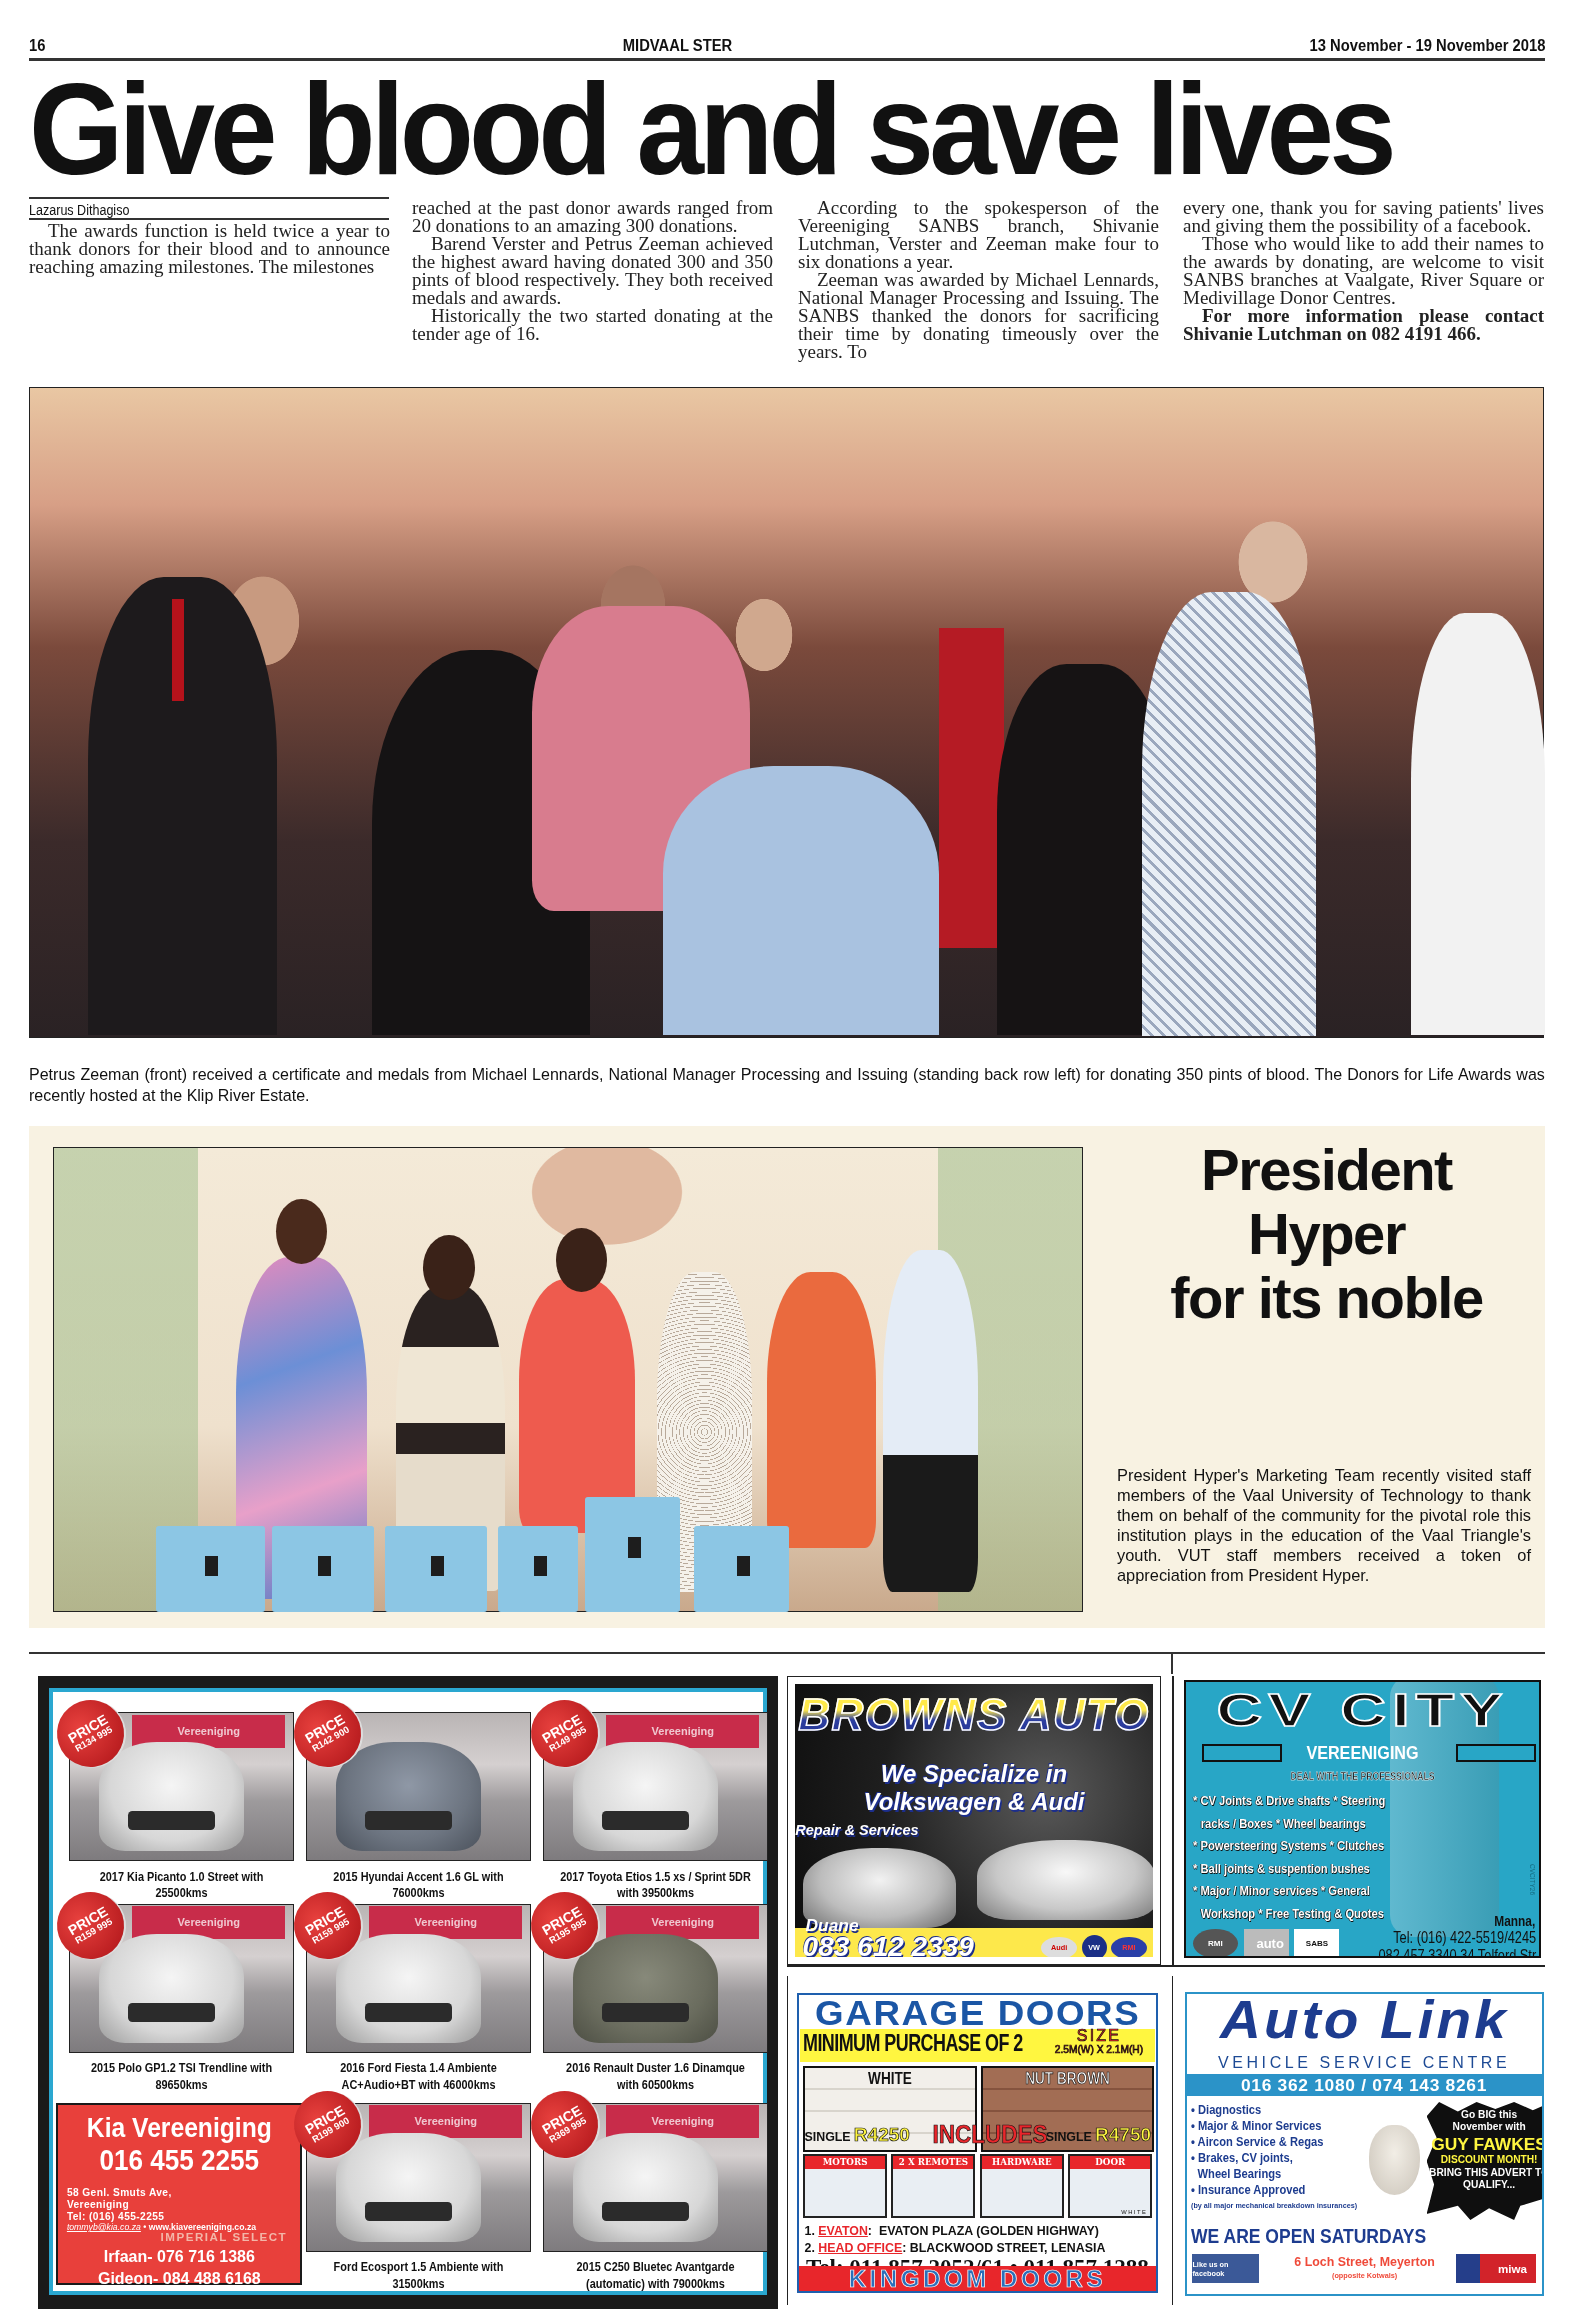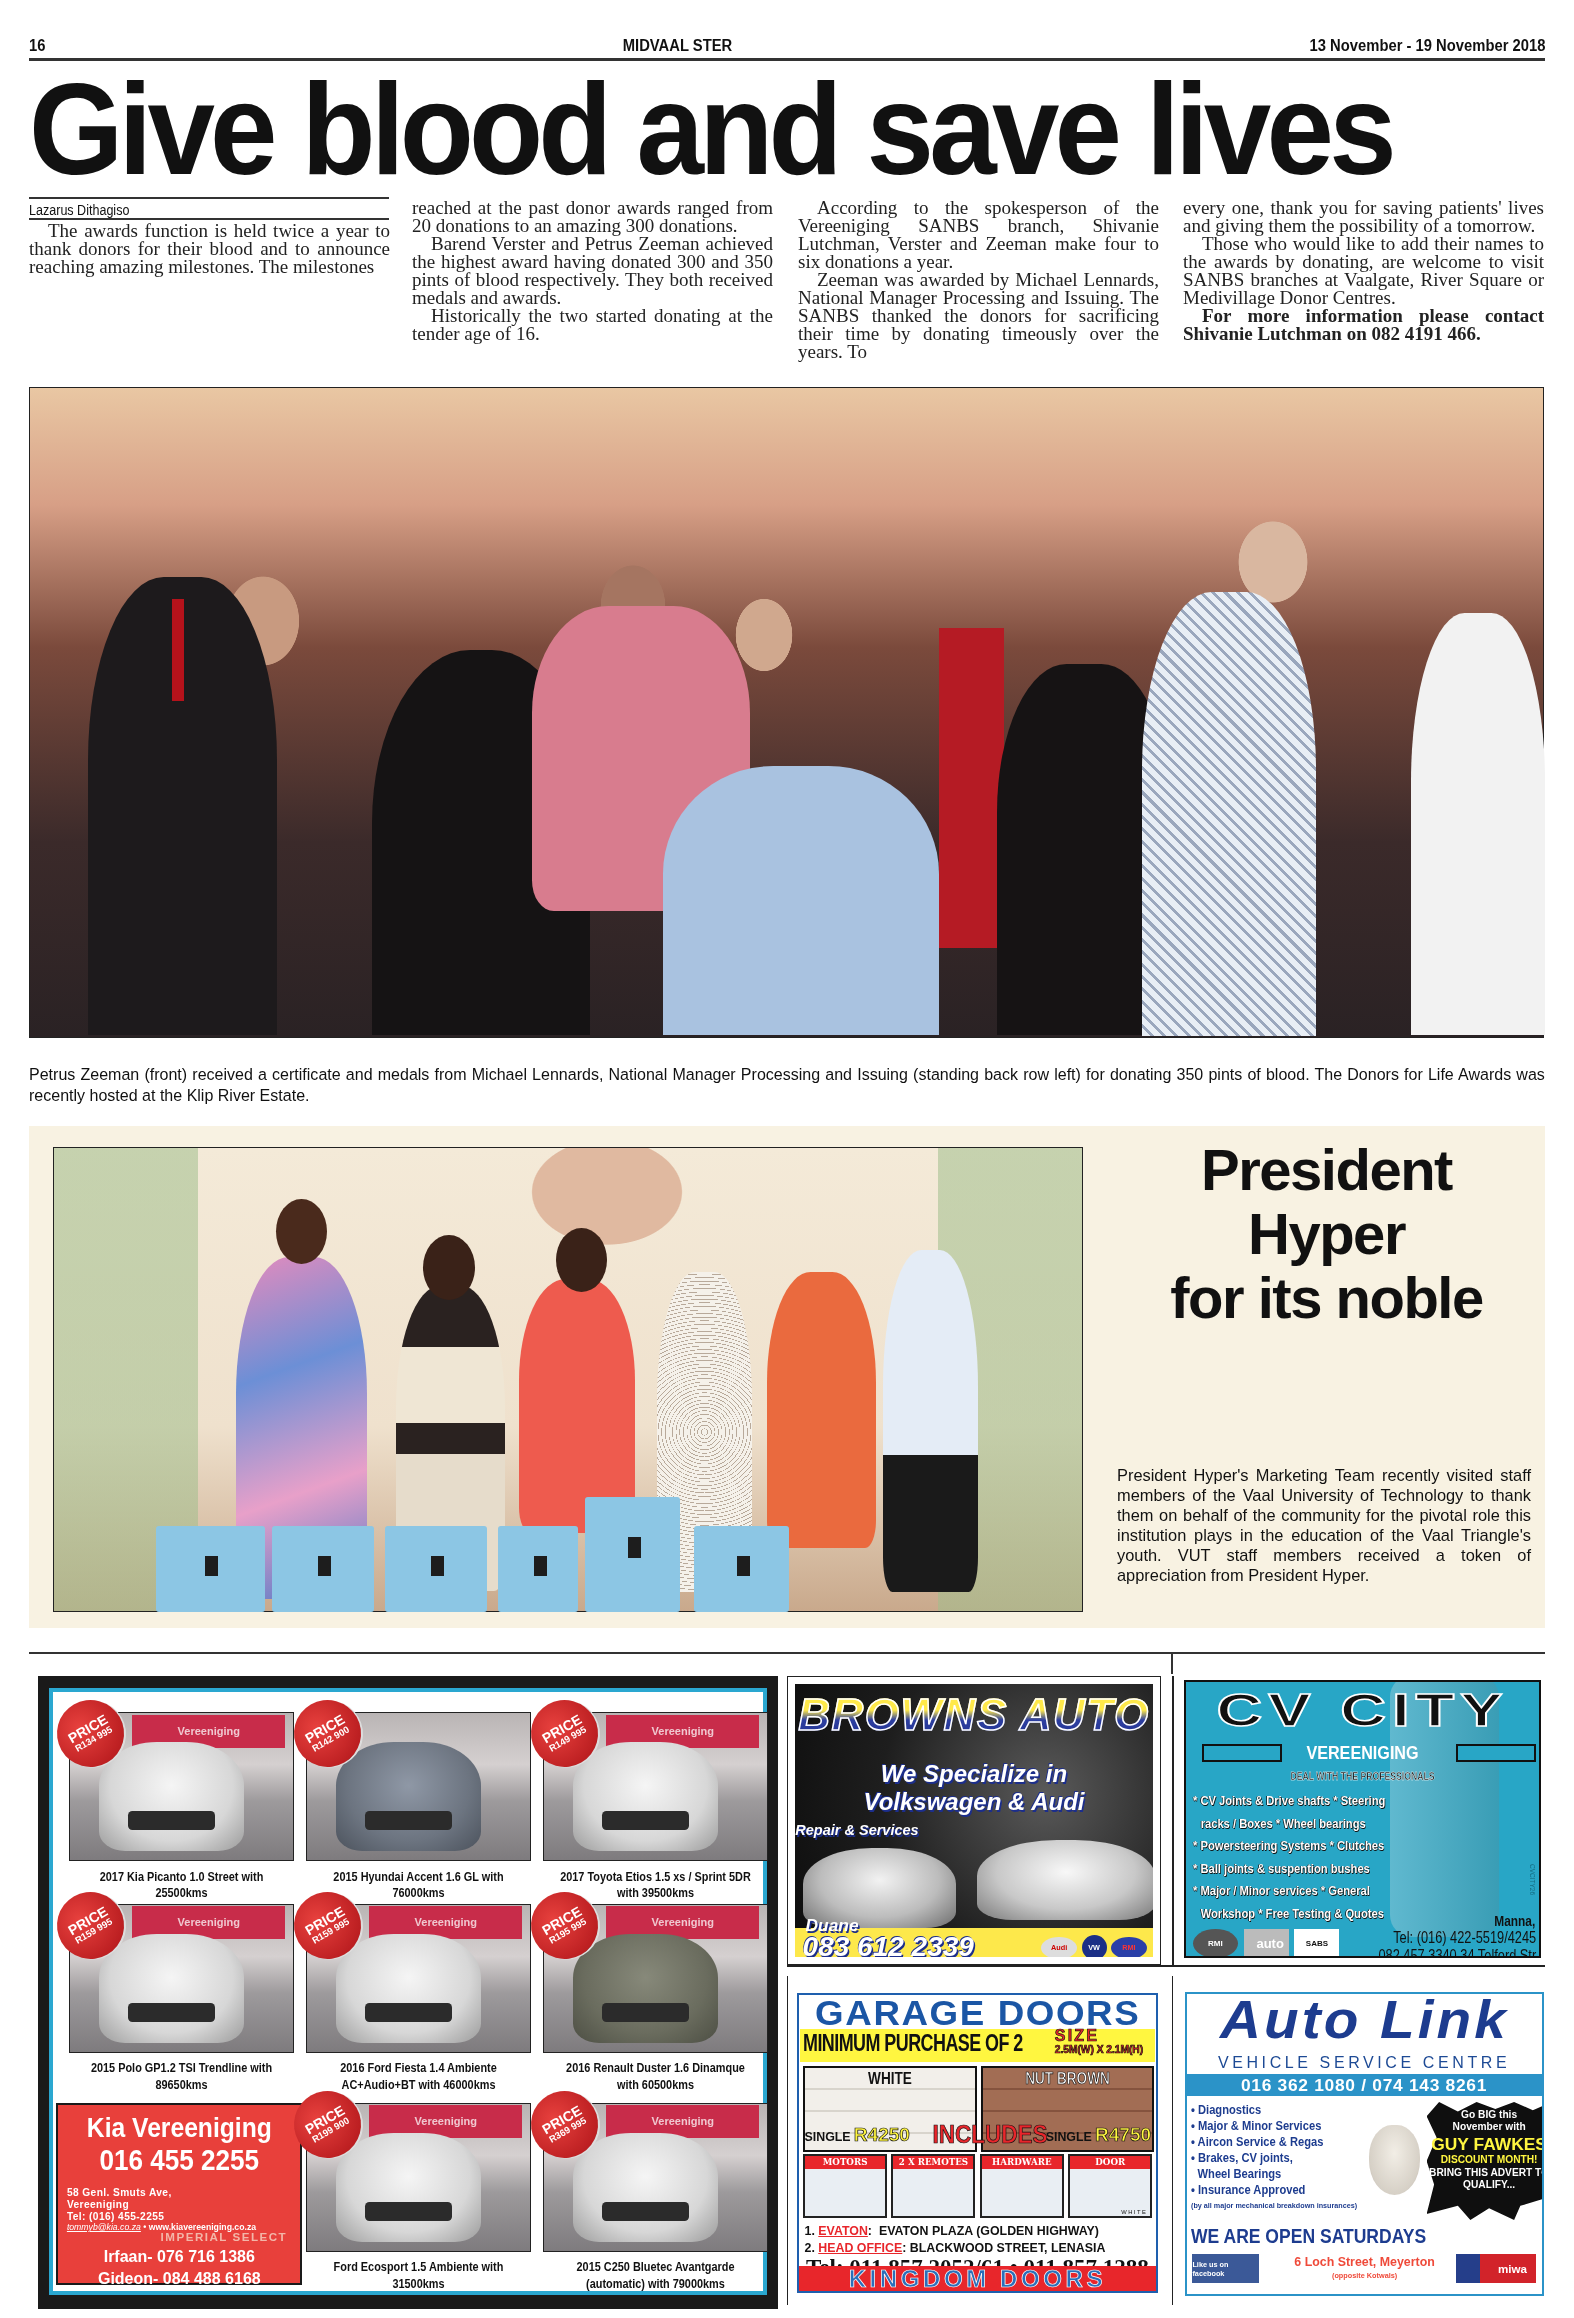--- a/index.html
+++ b/index.html
@@ -117,21 +117,21 @@
   .cvcity .tel { position: absolute; right: 2.9px; top: 247px; color: #111; font-size: 16px; line-height: 17.4px; text-align: right; white-space: nowrap; transform: scaleX(0.8); transform-origin: right; }
   .cvcity .logos { position: absolute; left: 7.3px; top: 247px; display: flex; gap: 5.8px; }
   .cvcity .lg { width: 45px; height: 29px; font-size: 8px; font-weight: bold; display: flex; align-items: center; justify-content: center; }
   .cvcity .code { position: absolute; right: 2.9px; top: 182px; font-size: 6.5px; color: #156e84; writing-mode: vertical-rl; }
 
   .garage { left: 787px; top: 1976px; width: 374px; height: 329px; }
   .garage .inner { position: absolute; left: 8.7px; top: 17.4px; right: 2.9px; bottom: 11.6px; border: 2.2px solid #1e5fae; background: #fff; }
   .garage .gt { position: absolute; left: 0; width: 100%; top: -2.9px; text-align: center; color: #1b56a5; font-weight: bold; font-size: 35px; letter-spacing: 1.5px; transform: scaleX(1.05); }
   .garage .ybar { position: absolute; left: 1.5px; right: 1.5px; top: 34px; height: 33px; background: #fff640; }
   .garage .minp { position: absolute; left: 4.4px; top: 35px; font-weight: bold; font-size: 23px; color: #111; transform: scaleX(0.78); transform-origin: left; white-space: nowrap; letter-spacing: -0.7px; }
-  .garage .size { position: absolute; right: 13px; top: 34px; text-align: left; color: #e8262b; font-weight: bold; -webkit-text-stroke: 0.7px #111; }
+  .garage .size { position: absolute; right: 13px; top: 34px; text-align: center; color: #e8262b; font-weight: normal; -webkit-text-stroke: 0.7px #111; }
   .garage .size .s1 { font-size: 16px; letter-spacing: 2.2px; line-height: 14.5px; }
   .garage .size .s2 { font-size: 10.2px; line-height: 11.6px; }
   .garage .door { position: absolute; top: 71px; height: 86px; border: 2.2px solid #111; }
   .garage .door.w { left: 4.4px; width: 174px; background: repeating-linear-gradient(180deg, #f2efea 0 20.4px, #d8d4cc 20.4px 22px); }
   .garage .door.b { left: 182px; width: 173px; background: repeating-linear-gradient(180deg, #a26d54 0 20.4px, #85533e 20.4px 22px); }
   .garage .door .lbl { position: absolute; left: 0; width: 100%; top: 1.5px; text-align: center; font-weight: bold; font-size: 16px; transform: scaleX(0.85); }
   .garage .door.w .lbl { color: #111; }
   .garage .door.b .lbl { color: #fff; -webkit-text-stroke: 0.7px #111; }
   .garage .pr { position: absolute; top: 129px; font-weight: bold; white-space: nowrap; }
   .garage .pr .sg { font-size: 12.4px; }
@@ -188,21 +188,21 @@
 <div class="abs col col2">
   <p class="noind">reached at the past donor awards ranged from 20 donations to an amazing 300 donations.</p>
   <p>Barend Verster and Petrus Zeeman achieved the highest award having donated 300 and 350 pints of blood respectively. They both received medals and awards.</p>
   <p>Historically the two started donating at the tender age of 16.</p>
 </div>
 <div class="abs col col3">
   <p>According to the spokesperson of the Vereeniging SANBS branch, Shivanie Lutchman, Verster and Zeeman make four to six donations a year.</p>
   <p>Zeeman was awarded by Michael Lennards, National Manager Processing and Issuing. The SANBS thanked the donors for sacrificing their time by donating timeously over the years. To</p>
 </div>
 <div class="abs col col4">
-  <p class="noind">every one, thank you for saving patients' lives and giving them the possibility of a tomorrow.</p>
+  <p class="noind">every one, thank you for saving patients' lives and giving them the possibility of a facebook.</p>
   <p>Those who would like to add their names to the awards by donating, are welcome to visit SANBS branches at Vaalgate, River Square or Medivillage Donor Centres.</p>
   <p><b>For more information please contact Shivanie Lutchman on 082 4191 466.</b></p>
 </div>
 
 <div class="abs photo1">
   <div class="fig" style="left:58px;top:189px;width:189px;height:458px;background:#1d1a1c;border-radius:40% 40% 0 0;"></div>
   <div class="fig" style="left:142px;top:211px;width:11.6px;height:102px;background:#b5121b;"></div>
   <div class="fig" style="left:342px;top:262px;width:218px;height:385px;background:#151314;border-radius:45% 45% 0 0;"></div>
   <div class="fig" style="left:502px;top:218px;width:218px;height:305px;background:#d87c8e;border-radius:35% 35% 10% 10%;"></div>
   <div class="fig" style="left:633px;top:378px;width:276px;height:269px;background:#a9c2e0;border-radius:40% 40% 0 0;"></div>

